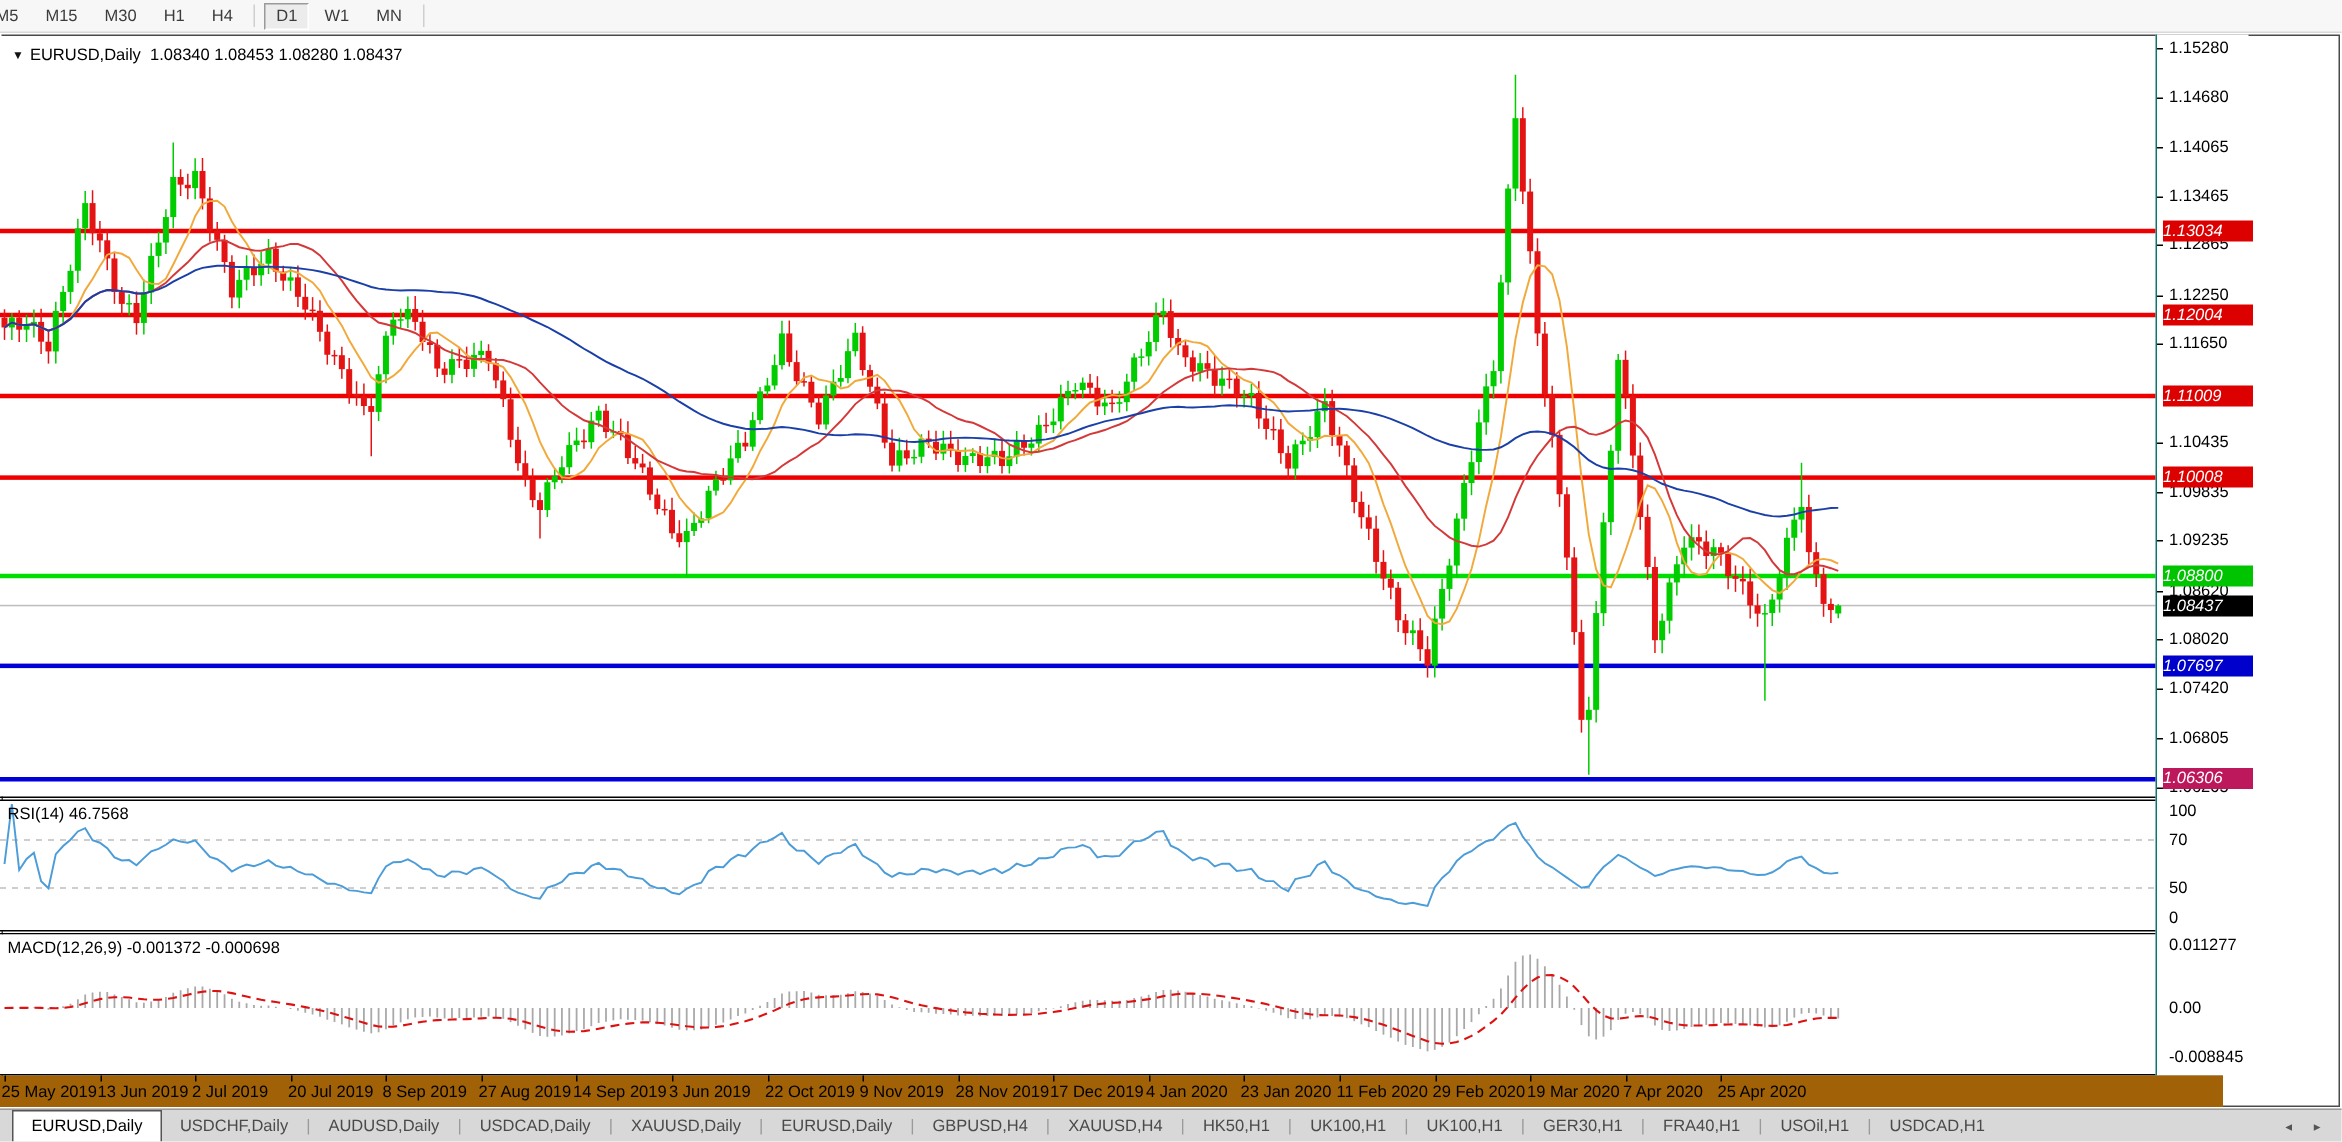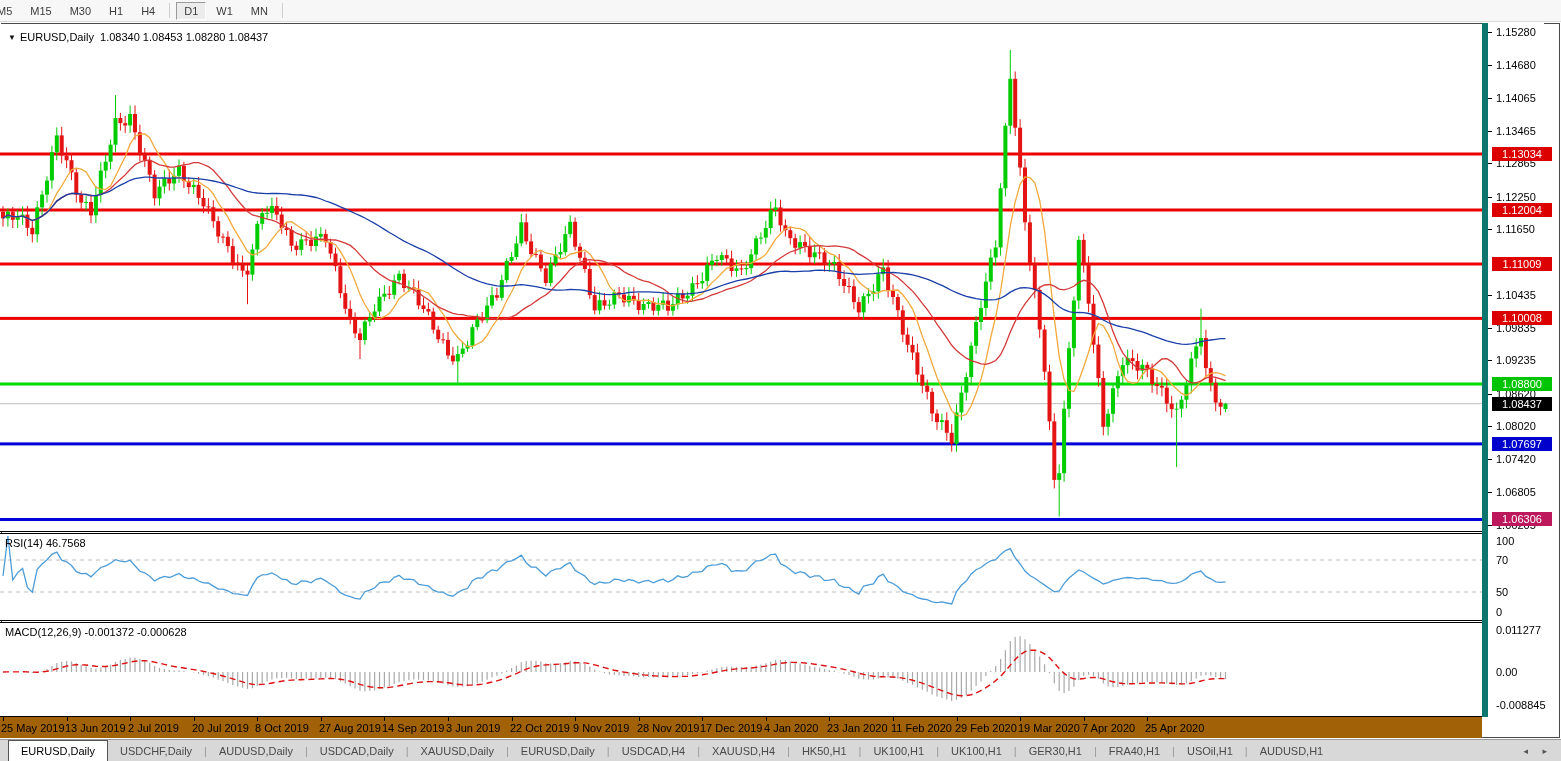--- a/index.html
+++ b/index.html
@@ -16,26 +16,26 @@
 
   
   #window-frame { position:absolute; left:1px; top:23px; width:1559px; height:715px;
     border:1px solid #4a4a4a; background:#fff; }
 
   .panel { position:absolute; left:0; background:#fff; overflow:hidden; }
   svg { position:absolute; left:0; top:0; }
 
   .hsep { position:absolute; left:0; width:1482px; height:1px; background:#000; }
 
-  #price-axis { position:absolute; left:1482px; top:23px; width:62px; height:694px;
-    background:#fff; border-left:6px solid #0f766e; }
+  #price-axis { position:absolute; left:1437px; top:23px; width:62px; height:694px;
+    background:#fff; border-left:1px solid #0f766e; }
   .ptick { position:absolute; left:8px; height:14px; line-height:14px; color:#000; white-space:nowrap; }
   .ptick-dash { position:absolute; left:0px; width:4px; height:1px; background:#000; }
   .badge { position:absolute; left:4px; width:60px; height:14px; line-height:14px; color:#fff;
-    text-align:center; white-space:nowrap; z-index:5; }
+    text-align:left; white-space:nowrap; z-index:5;font-style:italic; }
 
   #chart-title { position:absolute; left:8px; top:31px; z-index:6; color:#000; }
   #chart-title .tri { display:inline-block; font-size:8px; vertical-align:1px; margin-right:4px; color:#111; }
   .ind-label { position:absolute; left:5px; z-index:6; color:#000; }
 
   
   #date-axis { position:absolute; left:0; top:717px; width:1482px; height:21px; background:#a16207; }
   .dtick-mark { position:absolute; top:0; width:1px; height:4px; background:#000; }
   .dtick-label { position:absolute; top:5px; white-space:nowrap; color:#000; }
 
@@ -857,21 +857,21 @@
         <line x1="1201.0" y1="672.0" x2="1201.0" y2="675.8" stroke="#A9A9A9" stroke-width="1.2"></line>
         <line x1="1205.9" y1="672.0" x2="1205.9" y2="675.3" stroke="#A9A9A9" stroke-width="1.2"></line>
         <line x1="1210.8" y1="672.0" x2="1210.8" y2="675.7" stroke="#A9A9A9" stroke-width="1.2"></line>
         <line x1="1215.7" y1="672.0" x2="1215.7" y2="677.0" stroke="#A9A9A9" stroke-width="1.2"></line>
         <line x1="1220.6" y1="672.0" x2="1220.6" y2="678.3" stroke="#A9A9A9" stroke-width="1.2"></line>
         <line x1="1225.5" y1="672.0" x2="1225.5" y2="679.0" stroke="#A9A9A9" stroke-width="1.2"></line>
       </g>
       <polyline points="3.0,672.0 7.9,671.9 12.8,671.9 17.7,671.9 22.6,671.8 27.4,671.9 32.3,672.1 37.2,672.2 42.1,671.9 47.0,671.3 51.9,670.3 56.8,668.8 61.7,667.4 66.6,666.1 71.5,665.2 76.3,664.8 81.2,664.8 86.1,665.0 91.0,665.7 95.9,666.2 100.8,666.5 105.7,666.5 110.6,666.1 115.5,665.3 120.4,664.2 125.2,663.2 130.1,662.0 135.0,661.2 139.9,660.7 144.8,660.7 149.7,661.1 154.6,662.1 159.5,663.2 164.4,664.4 169.3,665.5 174.1,666.5 179.0,667.3 183.9,668.0 188.8,668.8 193.7,669.6 198.6,670.4 203.5,671.4 208.4,672.4 213.3,673.5 218.2,674.7 223.0,676.0 227.9,677.4 232.8,678.9 237.7,680.4 242.6,681.9 247.5,683.3 252.4,684.3 257.3,684.6 262.2,684.4 267.1,683.9 271.9,683.0 276.8,682.0 281.7,681.2 286.6,680.5 291.5,680.1 296.4,679.9 301.3,679.7 306.2,679.5 311.1,679.4 316.0,679.2 320.8,678.9 325.7,678.6 330.6,678.5 335.5,678.7 340.4,679.2 345.3,680.1 350.2,681.3 355.1,682.8 360.0,684.4 364.9,685.7 369.8,686.8 374.6,687.5 379.5,687.8 384.4,687.7 389.3,687.4 394.2,686.7 399.1,685.8 404.0,684.8 408.9,683.9 413.8,683.0 418.6,682.4 423.5,681.9 428.4,681.6 433.3,681.6 438.2,681.8 443.1,682.2 448.0,682.8 452.9,683.5 457.8,684.2 462.7,684.7 467.5,685.1 472.4,685.0 477.3,684.7 482.2,684.1 487.1,683.2 492.0,682.0 496.9,680.8 501.8,679.3 506.7,677.5 511.6,675.6 516.4,673.6 521.3,671.3 526.2,669.2 531.1,667.5 536.0,666.2 540.9,665.3 545.8,664.9 550.7,664.6 555.6,664.4 560.5,664.1 565.3,663.7 570.2,663.2 575.1,662.8 580.0,662.7 584.9,662.9 589.8,663.7 594.7,664.9 599.6,666.2 604.5,667.6 609.4,669.0 614.3,670.2 619.1,671.2 624.0,672.1 628.9,672.9 633.8,673.6 638.7,674.3 643.6,674.9 648.5,675.3 653.4,675.8 658.3,676.1 663.1,676.3 668.0,676.5 672.9,676.6 677.8,676.5 682.7,676.4 687.6,676.2 692.5,675.8 697.4,675.2 702.3,674.7 707.2,673.9 712.0,673.0 716.9,672.0 721.8,671.1 726.7,670.1 731.6,669.5 736.5,668.9 741.4,668.6 746.3,668.3 751.2,668.0 756.1,667.4 760.9,666.8 765.8,666.1 770.7,665.2 775.6,664.1 780.5,663.3 785.4,662.7 790.3,662.4 795.2,662.4 800.1,662.6 805.0,663.0 809.8,663.5 814.7,664.2 819.6,664.9 824.5,665.7 829.4,666.5 834.3,667.4 839.2,668.3 844.1,669.4 849.0,670.6 853.9,671.8 858.8,673.2 863.6,674.4 868.5,675.4 873.4,676.2 878.3,676.7 883.2,676.8 888.1,676.9 893.0,677.0 897.9,677.4 902.8,678.1 907.6,679.0 912.5,680.2 917.4,681.6 922.3,683.2 927.2,685.0 932.1,686.9 937.0,688.8 941.9,690.6 946.8,692.4 951.7,694.1 956.5,695.3 961.4,695.8 966.3,695.6 971.2,694.7 976.1,692.9 981.0,690.6 985.9,687.7 990.8,684.3 995.7,680.6 1000.6,676.3 1005.4,671.1 1010.3,665.1 1015.2,659.5 1020.1,654.8 1025.0,651.7 1029.9,650.2 1034.8,650.1 1039.7,651.4 1044.6,653.9 1049.5,657.8 1054.3,662.9 1059.2,668.5 1064.1,673.4 1069.0,677.0 1073.9,678.9 1078.8,679.1 1083.7,678.5 1088.6,677.7 1093.5,677.4 1098.4,677.7 1103.3,678.9 1108.1,680.4 1113.0,681.8 1117.9,682.8 1122.8,683.5 1127.7,683.7 1132.6,683.7 1137.5,683.6 1142.4,683.4 1147.3,683.1 1152.1,683.0 1157.0,682.9 1161.9,682.9 1166.8,683.0 1171.7,683.3 1176.6,683.7 1181.5,683.9 1186.4,683.8 1191.3,683.3 1196.2,682.3 1201.0,681.0 1205.9,679.9 1210.8,679.0 1215.7,678.6 1220.6,678.6 1225.5,678.6" fill="none" stroke="#DD1111" stroke-width="1.4" stroke-dasharray="6,4"></polyline>
     </svg>
 </div>
-<div class="ind-label" style="top:626px;">MACD(12,26,9) -0.001372 -0.000628</div>
+<div class="ind-label" style="top:626px;">MACD(12,26,9) -0.001372 -0.000698</div>
 
 <div class="hsep" style="top:716px;"></div>
 
 <div id="price-axis">
     <div class="ptick-dash" style="top:9px"></div>
     <div class="ptick" style="top:2px">1.15280</div>
     <div class="ptick-dash" style="top:42px"></div>
     <div class="ptick" style="top:35px">1.14680</div>
     <div class="ptick-dash" style="top:75px"></div>
     <div class="ptick" style="top:68px">1.14065</div>
@@ -919,21 +919,21 @@
 <div id="date-axis">
     <div class="dtick-mark" style="left:3px"></div>
     <div class="dtick-label" style="left:1px">25 May 2019</div>
     <div class="dtick-mark" style="left:67px"></div>
     <div class="dtick-label" style="left:65px">13 Jun 2019</div>
     <div class="dtick-mark" style="left:130px"></div>
     <div class="dtick-label" style="left:128px">2 Jul 2019</div>
     <div class="dtick-mark" style="left:194px"></div>
     <div class="dtick-label" style="left:192px">20 Jul 2019</div>
     <div class="dtick-mark" style="left:257px"></div>
-    <div class="dtick-label" style="left:255px">8 Oct 2019</div>
+    <div class="dtick-label" style="left:255px">8 Sep 2019</div>
     <div class="dtick-mark" style="left:321px"></div>
     <div class="dtick-label" style="left:319px">27 Aug 2019</div>
     <div class="dtick-mark" style="left:384px"></div>
     <div class="dtick-label" style="left:382px">14 Sep 2019</div>
     <div class="dtick-mark" style="left:448px"></div>
     <div class="dtick-label" style="left:446px">3 Jun 2019</div>
     <div class="dtick-mark" style="left:512px"></div>
     <div class="dtick-label" style="left:510px">22 Oct 2019</div>
     <div class="dtick-mark" style="left:575px"></div>
     <div class="dtick-label" style="left:573px">9 Nov 2019</div>
@@ -962,31 +962,31 @@
     <div class="tab">USDCHF,Daily</div>
     <span class="tab-sep">|</span>
     <div class="tab">AUDUSD,Daily</div>
     <span class="tab-sep">|</span>
     <div class="tab">USDCAD,Daily</div>
     <span class="tab-sep">|</span>
     <div class="tab">XAUUSD,Daily</div>
     <span class="tab-sep">|</span>
     <div class="tab">EURUSD,Daily</div>
     <span class="tab-sep">|</span>
-    <div class="tab">USDCAD,H4</div>
+    <div class="tab">GBPUSD,H4</div>
     <span class="tab-sep">|</span>
     <div class="tab">XAUUSD,H4</div>
     <span class="tab-sep">|</span>
     <div class="tab">HK50,H1</div>
     <span class="tab-sep">|</span>
     <div class="tab">UK100,H1</div>
     <span class="tab-sep">|</span>
     <div class="tab">UK100,H1</div>
     <span class="tab-sep">|</span>
     <div class="tab">GER30,H1</div>
     <span class="tab-sep">|</span>
     <div class="tab">FRA40,H1</div>
     <span class="tab-sep">|</span>
     <div class="tab">USOil,H1</div>
     <span class="tab-sep">|</span>
-    <div class="tab">AUDUSD,H1</div>
+    <div class="tab">USDCAD,H1</div>
     <div id="tab-arrows">◂ ▸</div>
   </div>
 
 </body></html>

